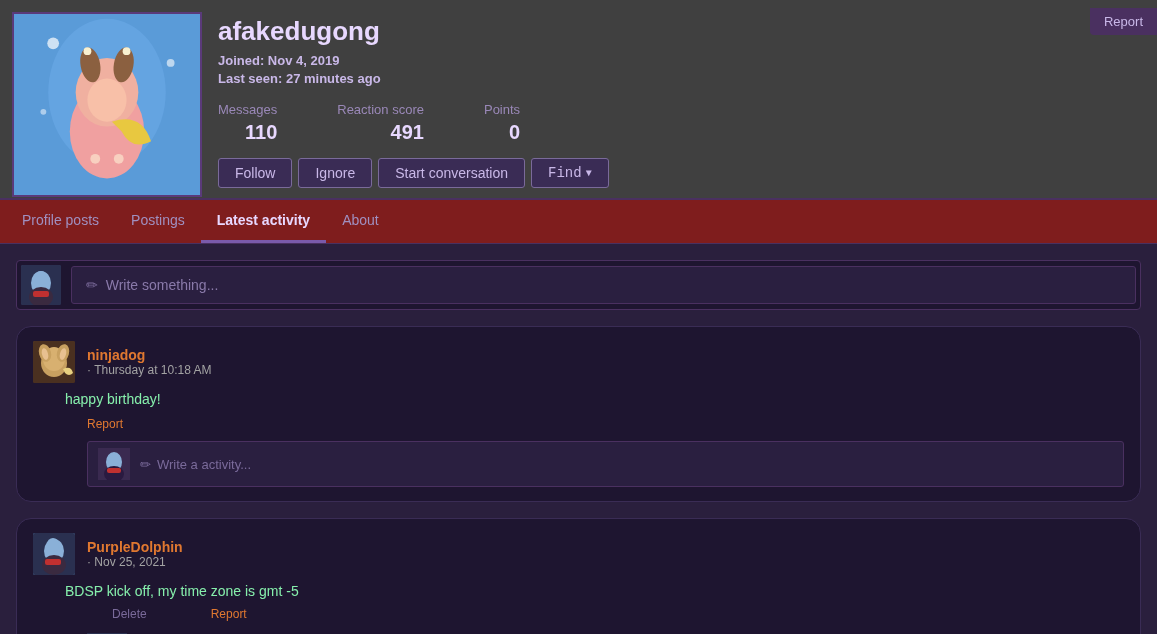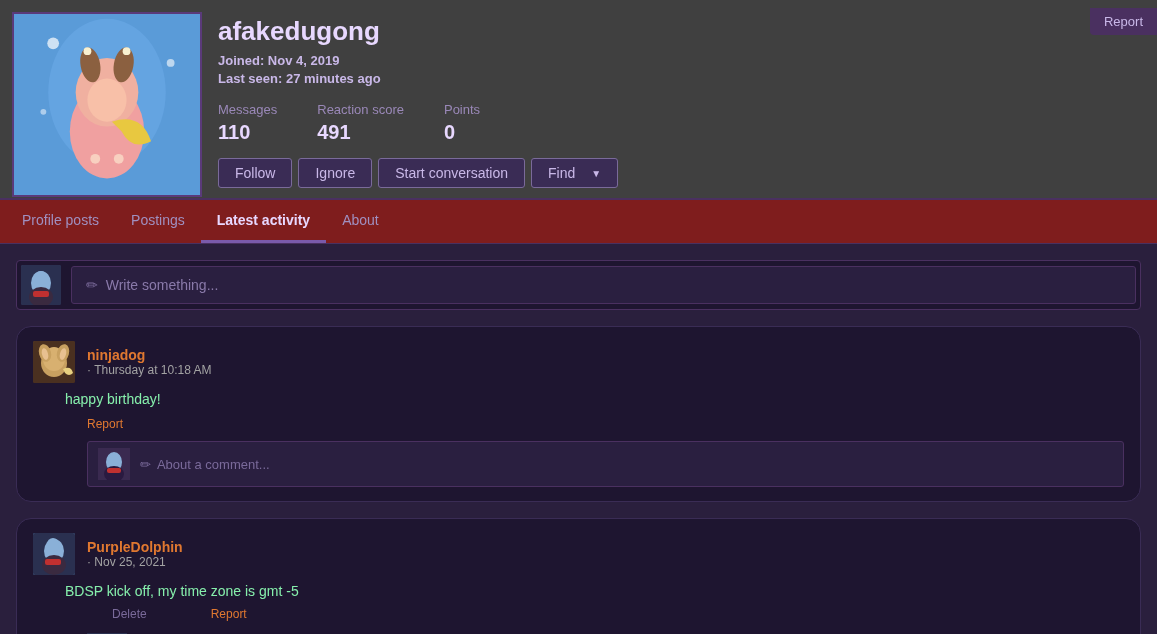--- a/index.html
+++ b/index.html
@@ -56,22 +56,23 @@
       color: #9a88b8;
       margin-bottom: 3px;
     }
     .profile-meta span {
       color: #c9b8e8;
       font-weight: bold;
     }
 
     .profile-stats {
       display: flex;
-      gap: 40px;
+      gap: 60px;
       margin: 16px 0 14px 0;
+      text-align: right;
     }
     .stat-block {
       display: flex;
       flex-direction: column;
     }
     .stat-label {
       font-size: 13px;
       color: #9a88b8;
       margin-bottom: 4px;
     }
@@ -91,21 +92,22 @@
       border: 1px solid #7a6a9a;
       background-color: #3a2c55;
       color: #c9b8e8;
       cursor: pointer;
       font-size: 14px;
       border-radius: 3px;
     }
     .btn-find {
       display: flex;
       align-items: center;
-      gap: 16px;
+      gap: 4px;
+      font-family: Liberation Mono, monospace;
     }
     .dropdown-arrow {
       font-size: 10px;
     }
 
     .report-btn {
       position: absolute;
       top: 8px;
       right: 0;
       padding: 6px 14px;
@@ -442,21 +444,21 @@
         <svg width="32" height="32" viewBox="0 0 32 32">
           <rect width="32" height="32" fill="#3a2a50"></rect>
           <ellipse cx="16" cy="14" rx="8" ry="10" fill="#8ab0d8"></ellipse>
           <ellipse cx="16" cy="26" rx="10" ry="8" fill="#2a1a40"></ellipse>
           <rect x="10" y="5" width="12" height="12" rx="6" fill="#8ab0d8"></rect>
           <rect x="9" y="20" width="14" height="5" rx="2" fill="#c03030"></rect>
         </svg>
       </div>
       <div class="comment-input-text">
         <span>✏</span>
-        <span>About a comment...</span>
+        <span>Write a activity...</span>
       </div>
     </div>
   </div>
 
   <div class="post-card">
     <div class="post-header">
       <div class="post-avatar">
         <svg width="42" height="42" viewBox="0 0 42 42">
           <rect width="42" height="42" fill="#2a3050"></rect>
           <ellipse cx="21" cy="18" rx="10" ry="12" fill="#8ab0d8"></ellipse>

